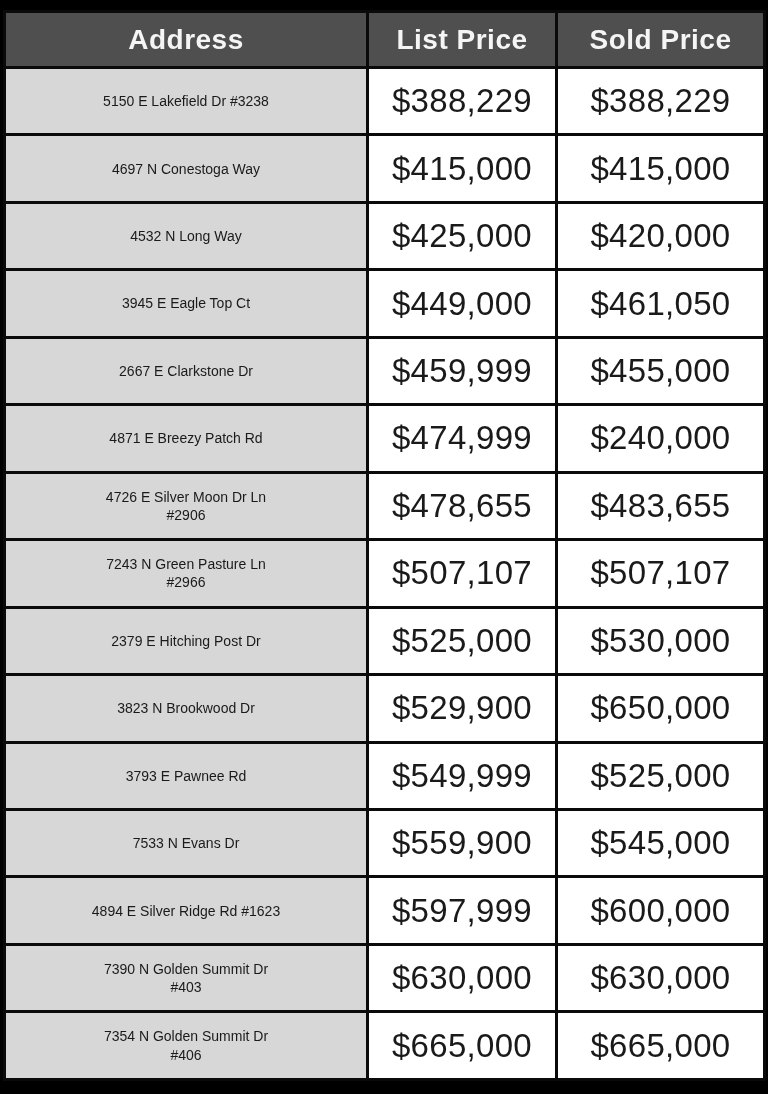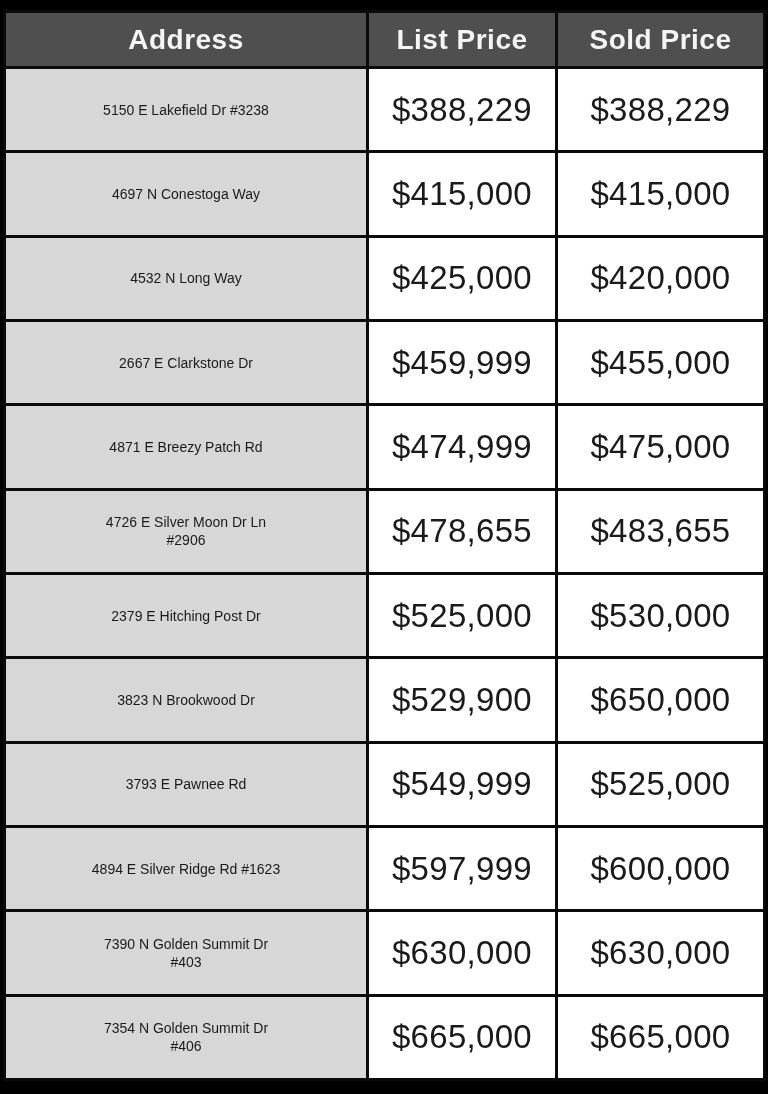--- a/index.html
+++ b/index.html
@@ -85,49 +85,65 @@
     <td class="addr">4697 N Conestoga Way</td>
     <td class="price">$415,000</td>
     <td class="price">$415,000</td>
   </tr>
         <tr>
     <td class="addr">4532 N Long Way</td>
     <td class="price">$425,000</td>
     <td class="price">$420,000</td>
   </tr>
         <tr>
+    <td class="addr">3945 E Eagle Top Ct</td>
+    <td class="price">$449,000</td>
+    <td class="price">$461,050</td>
+  </tr>
+        <tr>
     <td class="addr">2667 E Clarkstone Dr</td>
     <td class="price">$459,999</td>
     <td class="price">$455,000</td>
   </tr>
         <tr>
     <td class="addr">4871 E Breezy Patch Rd</td>
     <td class="price">$474,999</td>
-    <td class="price">$475,000</td>
+    <td class="price">$240,000</td>
   </tr>
         <tr>
     <td class="addr">4726 E Silver Moon Dr Ln
 #2906</td>
     <td class="price">$478,655</td>
     <td class="price">$483,655</td>
+  </tr>
+        <tr>
+    <td class="addr">7243 N Green Pasture Ln
+#2966</td>
+    <td class="price">$507,107</td>
+    <td class="price">$507,107</td>
   </tr>
         <tr>
     <td class="addr">2379 E Hitching Post Dr</td>
     <td class="price">$525,000</td>
     <td class="price">$530,000</td>
   </tr>
         <tr>
     <td class="addr">3823 N Brookwood Dr</td>
     <td class="price">$529,900</td>
     <td class="price">$650,000</td>
   </tr>
         <tr>
     <td class="addr">3793 E Pawnee Rd</td>
     <td class="price">$549,999</td>
     <td class="price">$525,000</td>
+  </tr>
+        <tr>
+    <td class="addr">7533 N Evans Dr</td>
+    <td class="price">$559,900</td>
+    <td class="price">$545,000</td>
   </tr>
         <tr>
     <td class="addr">4894 E Silver Ridge Rd #1623</td>
     <td class="price">$597,999</td>
     <td class="price">$600,000</td>
   </tr>
         <tr>
     <td class="addr">7390 N Golden Summit Dr
 #403</td>
     <td class="price">$630,000</td>

